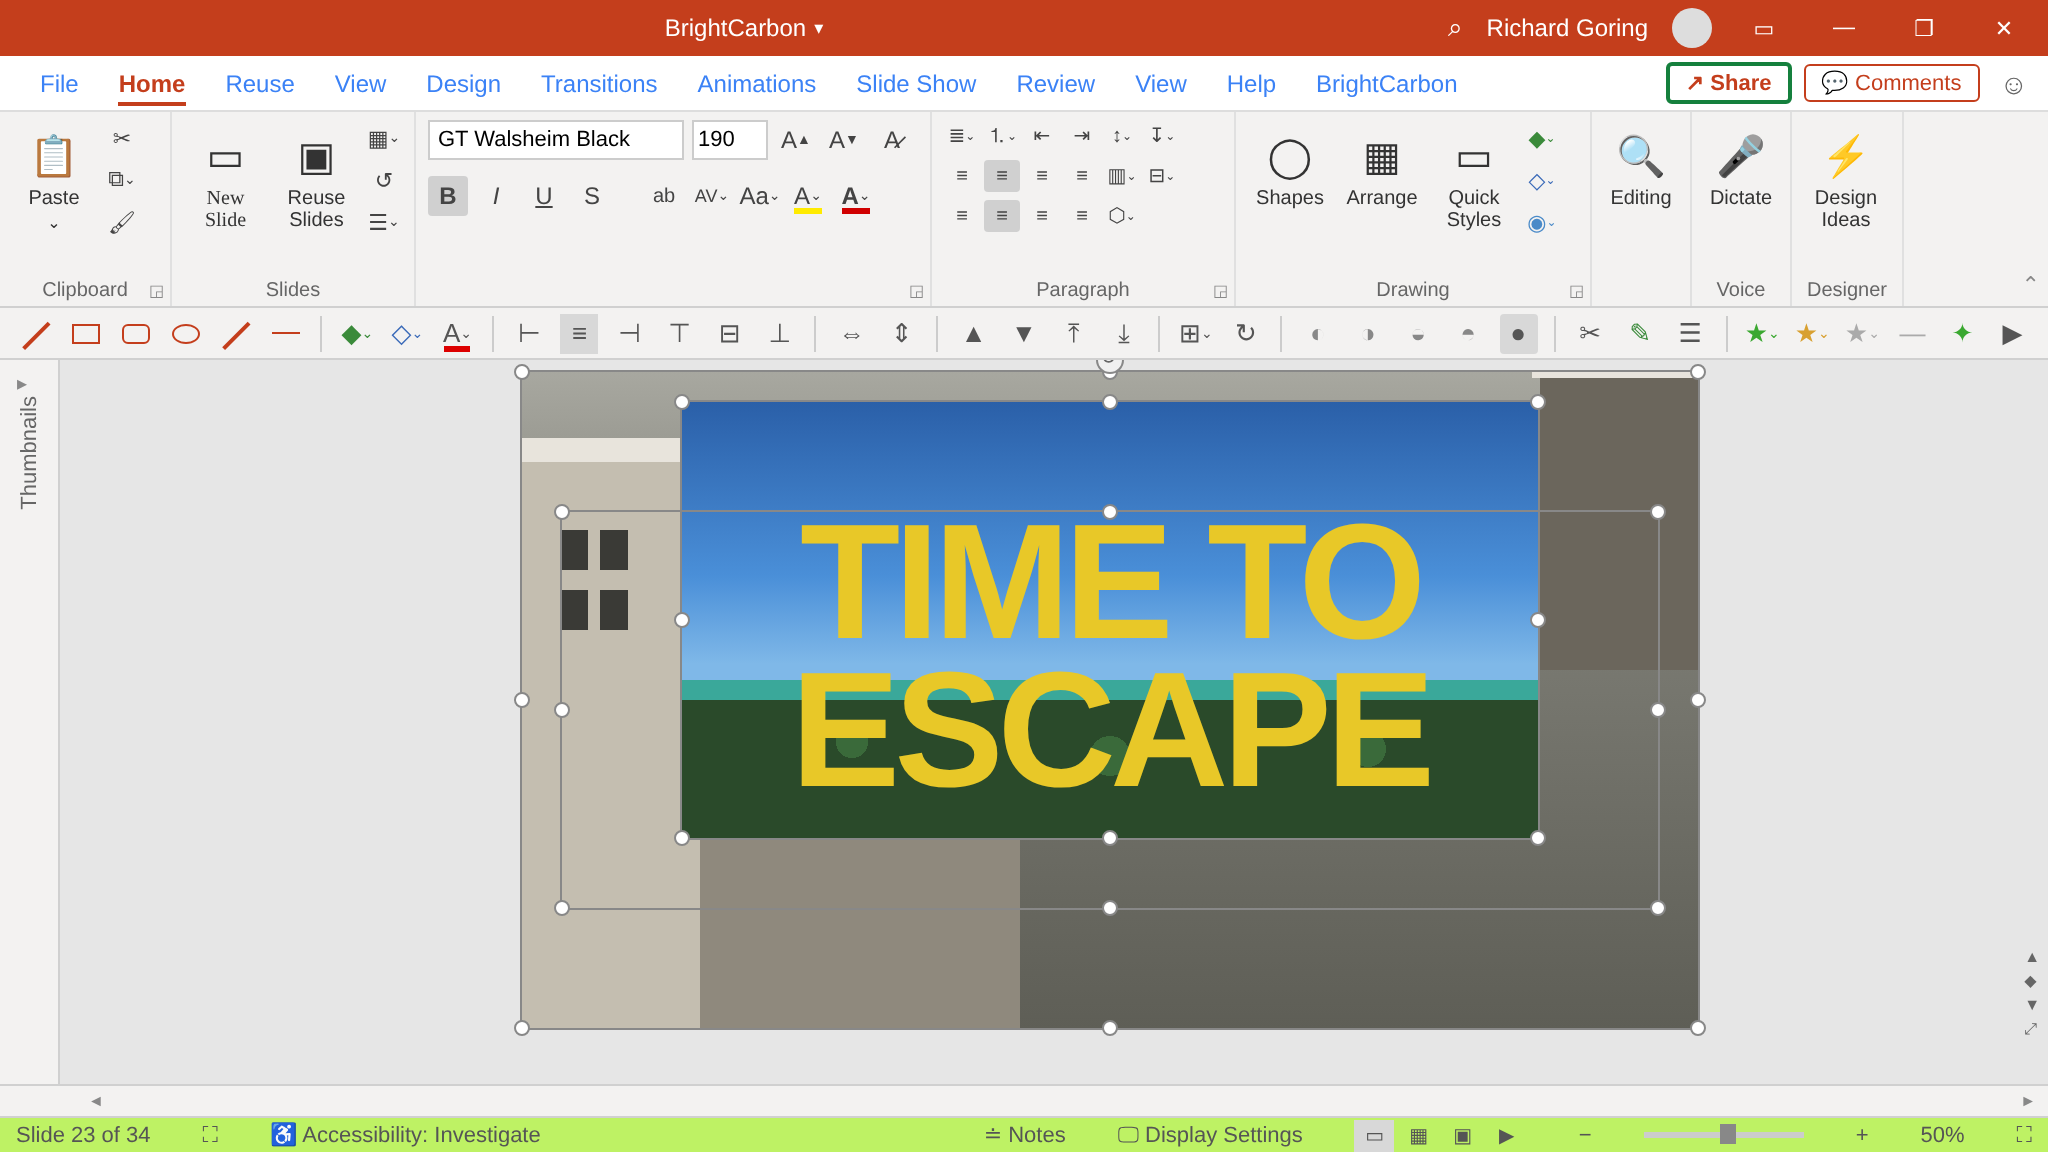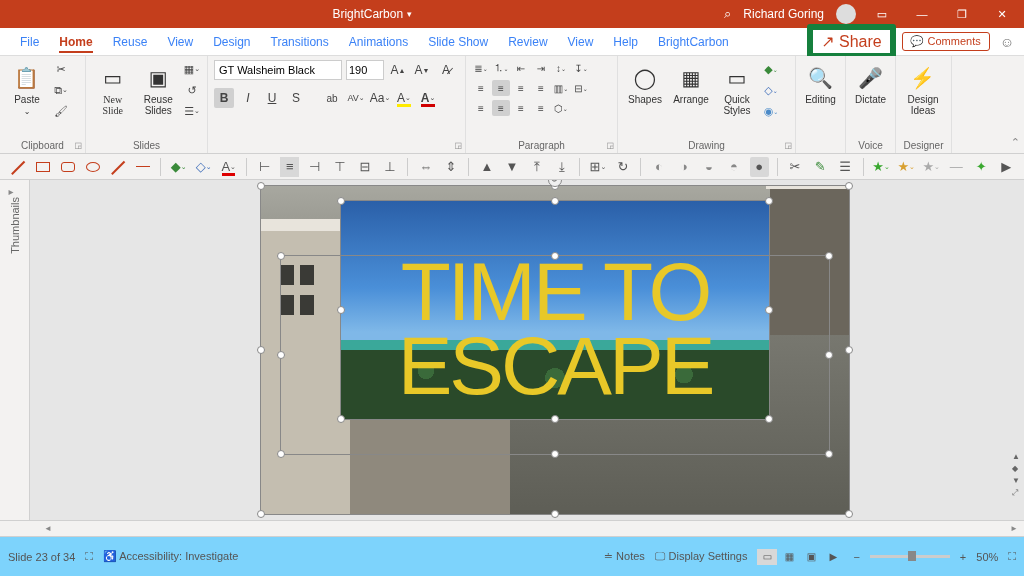--- a/index.html
+++ b/index.html
@@ -12,21 +12,21 @@
 .titlebar-right .win-btn { width: 28px; height: 28px; display: flex; align-items: center; justify-content: center; font-size: 11px; }
 .avatar { width: 20px; height: 20px; border-radius: 50%; background: #ddd; }
 .search-ic { font-size: 13px; }
 
 
 .tabs { height: 28px; background: white; display: flex; align-items: center; padding: 0 10px; font-size: 12px; gap: 0; border-bottom: 1px solid #ddd; }
 .tab { padding: 0 10px; height: 100%; display: flex; align-items: center; color: #3b82f6; }
 .tab.active { color: #c43e1c; font-weight: 600; position: relative; }
 .tab.active::after { content: ''; position: absolute; bottom: 2px; left: 10px; right: 10px; height: 2px; background: #c43e1c; }
 .tabs-right { margin-left: auto; display: flex; gap: 6px; align-items: center; }
-.share-btn { border: 6px solid #15803d; color: #c43e1c; padding: 2px 8px; border-radius: 3px; font-size: 16px; background:white;}
+.share-btn { border: 2px solid #15803d; color: #c43e1c; padding: 2px 8px; border-radius: 3px; font-size: 11px; background:white;font-weight:bold;}
 .comments-btn { border: 1px solid #c43e1c; color: #c43e1c; padding: 2px 8px; border-radius: 3px; font-size: 11px; background:white;}
 .smiley { color: #666; font-size: 14px; margin-left: 4px; }
 
 
 .ribbon { height: 98px; background: #f3f2f1; display: flex; border-bottom: 1px solid #d0d0d0; }
 .rgroup { border-right: 1px solid #e0e0e0; padding: 4px 6px 0 6px; display: flex; flex-direction: column; position: relative; }
 .rgroup-label { position: absolute; bottom: 2px; left: 0; right: 0; text-align: center; font-size: 10px; color: #666; }
 .rgroup-body { flex: 1; display: flex; align-items: flex-start; gap: 4px; }
 .dialog-launcher { position: absolute; bottom: 3px; right: 3px; font-size: 8px; color: #888; }
 
@@ -75,39 +75,39 @@
 .roof { position:absolute; background:#e8e4dc; }
 
 
 .beach { position:absolute; left:80px; top:15px; width:430px; height:220px; }
 .sky { position:absolute; inset:0; background: linear-gradient(180deg, #2a5fa8 0%, #4a8fd8 40%, #7fb8e8 60%); }
 .sea { position:absolute; left:0; right:0; top:140px; height:20px; background:#3aa89a;}
 .palms { position:absolute; left:0; right:0; top:150px; bottom:0; background:#2a4a2a;}
 .palms::before { content:''; position:absolute; inset:0; background: radial-gradient(circle at 20% 30%, #3a6a3a 8px, transparent 8px), radial-gradient(circle at 50% 40%, #3a6a3a 10px, transparent 10px), radial-gradient(circle at 80% 35%, #3a6a3a 9px, transparent 9px);}
 
 
-.slide-text { position:absolute; left:50px; right:50px; top:70px; font-family: Arial Black, sans-serif; font-weight:400; color:#e8c828; text-align:center; line-height:0.9; font-size:82px; letter-spacing:-3px;}
+.slide-text { position:absolute; left:50px; right:50px; top:70px; font-family: Arial Black, sans-serif; font-weight:700; color:#e8c828; text-align:center; line-height:0.9; font-size:82px; letter-spacing:-3px;}
 
 
 .sel { position:absolute; border:1px solid #888;}
 .sel.outer { left:0; top:0; right:0; bottom:0;}
 .handle { position:absolute; width:8px; height:8px; background:white; border:1px solid #888; border-radius:50%;}
 .rot { position:absolute; width:14px; height:14px; border:1.5px solid #888; border-radius:50%; left:50%; top:-28px; transform:translateX(-50%); background: #f0f0f0;}
 .rot::before { content:'↻'; font-size:10px; position:absolute; left:1px; top:-1px; color:#666;}
 
 
 .hscroll { height: 16px; background:#f3f2f1; border-top:1px solid #d0d0d0; position:relative;}
 .hscroll::before, .hscroll::after { content:'◄'; position:absolute; font-size:8px; color:#888; top:3px;}
 .hscroll::before { left:44px;}
 .hscroll::after { content:'►'; right:6px;}
 .vscroll-btns { position:absolute; right:4px; bottom:20px; display:flex; flex-direction:column; gap:0; font-size:8px; color:#666;}
 .vscroll-btns div { height:12px;}
 
 
-.status { height: 40px; background: #7dd3fc; border-top:1px solid #d0d0d0; display:flex; align-items:center; font-size:11px; color:#555; padding:0 8px; gap:10px;}
+.status { height: 18px; background: #bef264; border-top:1px solid #d0d0d0; display:flex; align-items:center; font-size:11px; color:#555; padding:0 8px; gap:26px;}
 .status .sp { flex:1;}
 .view-btns { display:flex; gap:2px;}
 .view-btn { width:20px; height:16px; display:flex; align-items:center; justify-content:center; font-size:10px; border:1px solid transparent;}
 .view-btn.active { background:#d8d8d8;}
 .zoom-slider { width:80px; height:3px; background:#ccc; position:relative;}
 .zoom-slider::before { content:''; position:absolute; width:8px; height:10px; background:#888; left:38px; top:-4px;}
 </style>
 </head>
 <body>
 

